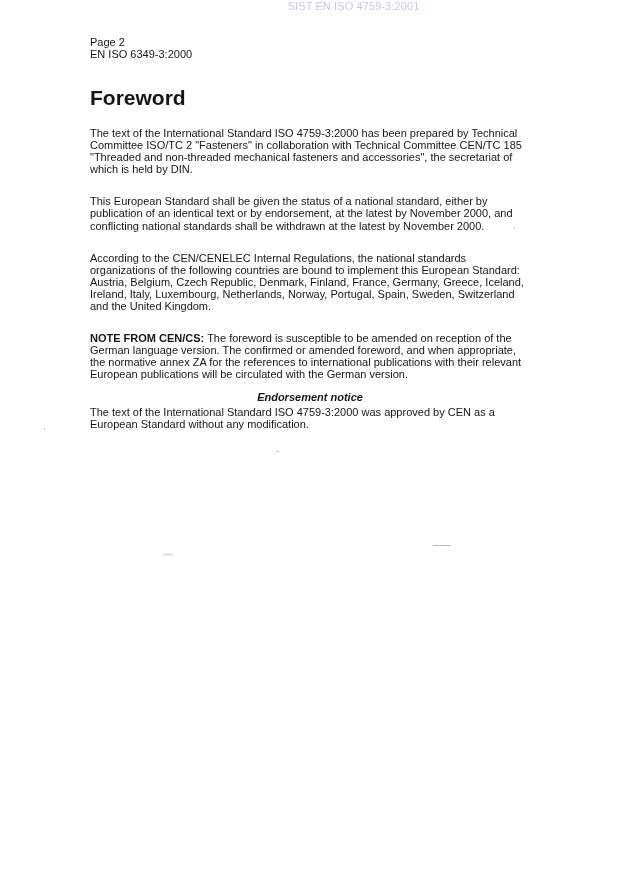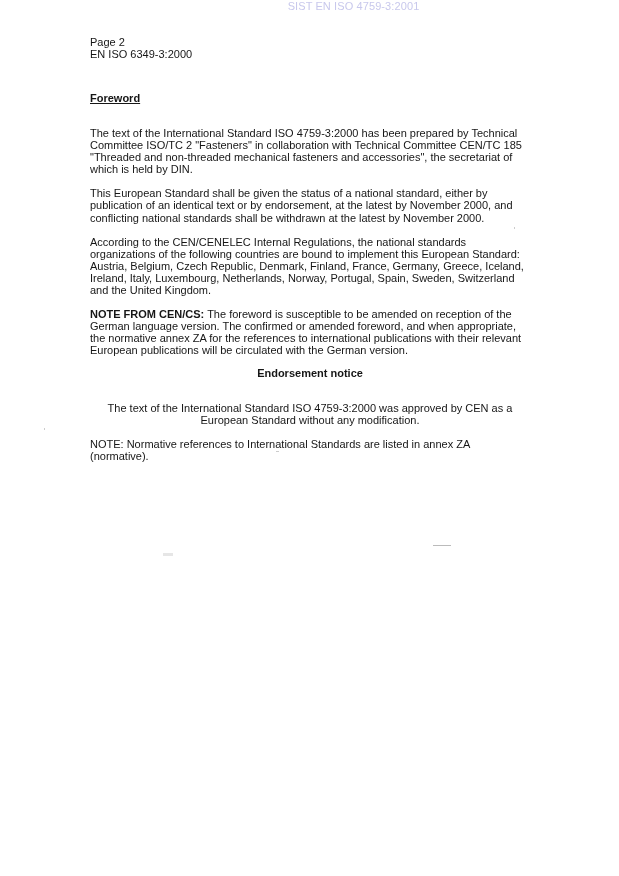--- a/index.html
+++ b/index.html
@@ -33,43 +33,43 @@
       left: 90px;
       top: 36px;
       width: 440px;
     }
     .header-line {
       font-size: 11px;
       line-height: 12px;
       margin: 0;
     }
     .title {
-      font-size: 11px;
+      font-size: 21px;
       font-weight: bold;
       margin: 29px 0 0 0;
       line-height: 18px;
-      text-decoration: underline;
     }
     .para {
       font-size: 11px;
       line-height: 12.1px;
       margin: 0;
       text-align: left;
     }
     .p1 { margin-top: 20px; }
-    .gap { margin-top: 12px; }
+    .gap { margin-top: 20px; }
     .bold { font-weight: bold; }
     .subheading {
       font-size: 11px;
       font-weight: bold;
       text-align: center;
       margin: 9px 0 0 0;
       line-height: 14px;
+      font-style: italic;
     }
-    .p-end1 { margin-top: 22px; text-align: center; }
+    .p-end1 { margin-top: 2px; }
     .speck {
       position: absolute;
       background: #d0d0d0;
     }
   </style>
 </head>
 <body>
 
 <div class="watermark">SIST EN ISO 4759-3:2001</div>
 
@@ -81,20 +81,19 @@
 
   <p class="para p1">The text of the International Standard ISO 4759-3:2000 has been prepared by Technical Committee ISO/TC 2 "Fasteners" in collaboration with Technical Committee CEN/TC 185 "Threaded and non-threaded mechanical fasteners and accessories", the secretariat of which is held by DIN.</p>
   <p class="para gap">This European Standard shall be given the status of a national standard, either by publication of an identical text or by endorsement, at the latest by November 2000, and conflicting national standards shall be withdrawn at the latest by November 2000.</p>
   <p class="para gap">According to the CEN/CENELEC Internal Regulations, the national standards organizations of the following countries are bound to implement this European Standard: Austria, Belgium, Czech Republic, Denmark, Finland, France, Germany, Greece, Iceland, Ireland, Italy, Luxembourg, Netherlands, Norway, Portugal, Spain, Sweden, Switzerland and the United Kingdom.</p>
 
   <p class="para gap"><span class="bold">NOTE FROM CEN/CS:</span><span> The foreword is susceptible to be amended on reception of the German language version. The confirmed or amended foreword, and when appropriate, the normative annex ZA for the references to international publications with their relevant European publications will be circulated with the German version.</span></p>
 
   <h2 class="subheading">Endorsement notice</h2>
 
   <p class="para p-end1">The text of the International Standard ISO 4759-3:2000 was approved by CEN as a European Standard without any modification.</p>
-  <p class="para gap">NOTE: Normative references to International Standards are listed in annex ZA (normative).</p>
 </div>
 
 <div class="speck" style="left:433px;top:545px;width:18px;height:1px;background:#bbb;"></div>
 <div class="speck" style="left:276px;top:451px;width:3px;height:1px;background:#ccc;"></div>
 <div class="speck" style="left:44px;top:428px;width:1px;height:2px;background:#ccc;"></div>
 <div class="speck" style="left:514px;top:227px;width:1px;height:2px;background:#ccc;"></div>
 <div class="speck" style="left:163px;top:553px;width:10px;height:3px;background:#e6e6e6;"></div>
 
 </body></html>

